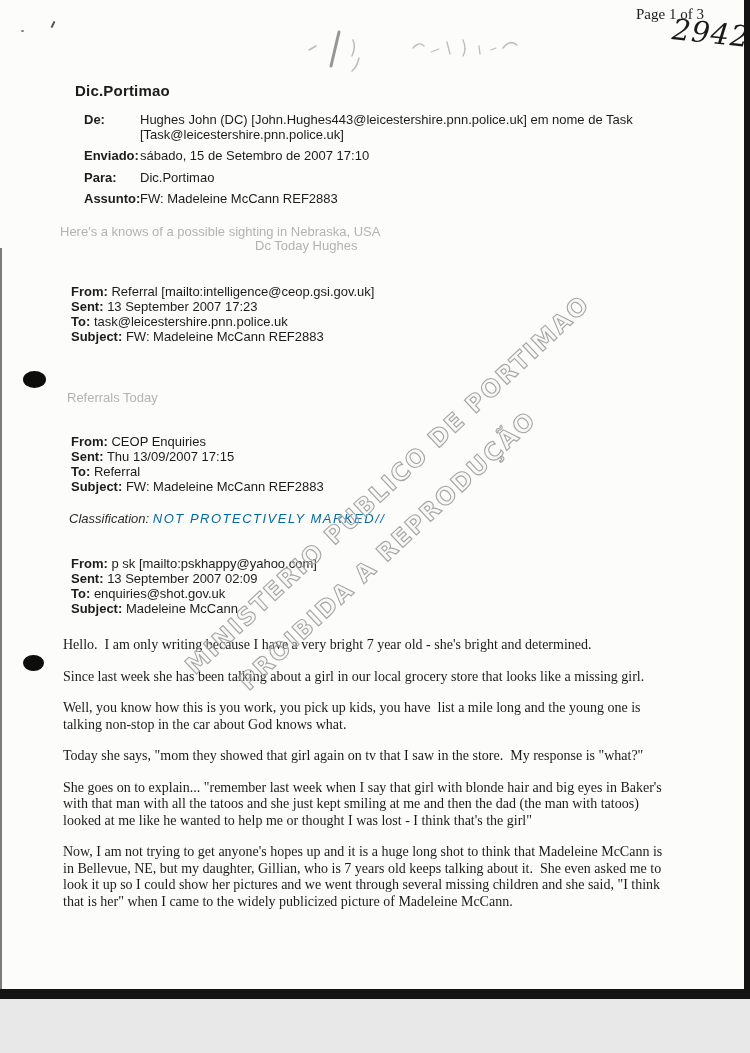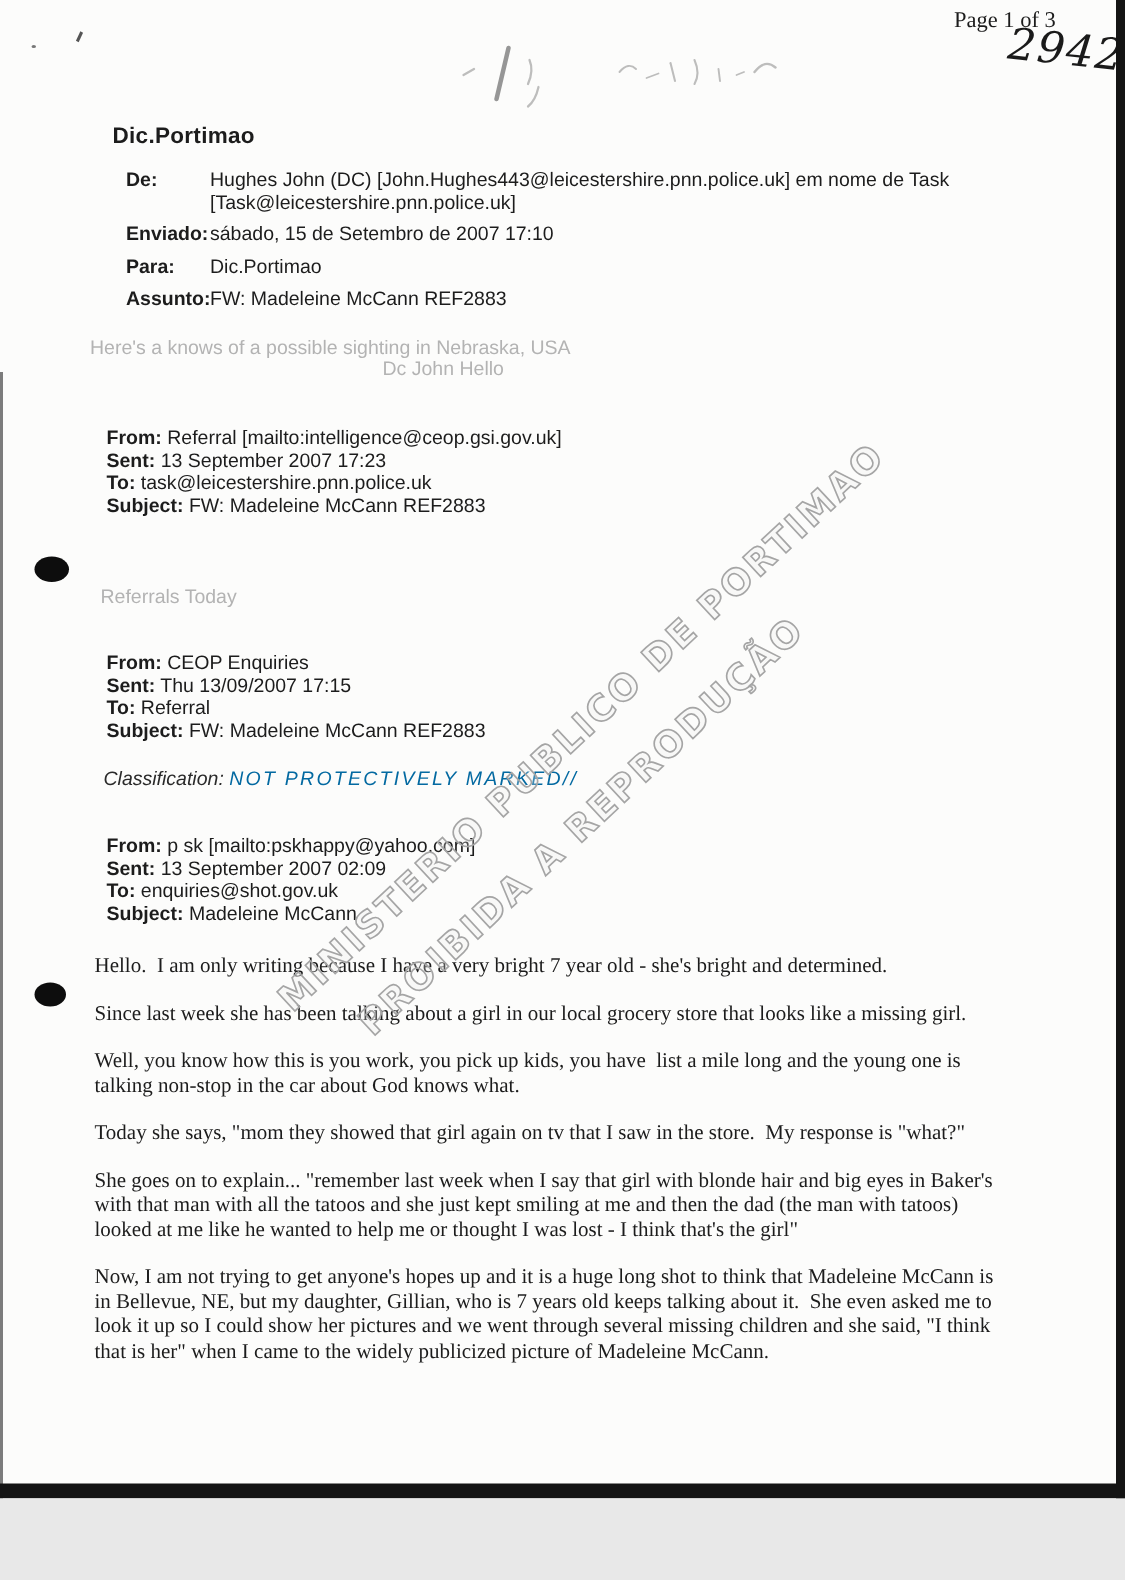--- a/index.html
+++ b/index.html
@@ -112,21 +112,21 @@
     </div>
     <div class="hdr-row">
       <span class="hdr-label">Para:</span><span class="hdr-value">Dic.Portimao</span>
     </div>
     <div class="hdr-row">
       <span class="hdr-label">Assunto:</span><span class="hdr-value">FW: Madeleine McCann REF2883</span>
     </div>
   </div>
 
   <div class="faded faded-note-1">Here's a knows of a possible sighting in Nebraska, USA</div>
-  <div class="faded faded-note-2">Dc John Hello</div>
+  <div class="faded faded-note-2">Dc Today Hughes</div>
 
   <div class="eblock eblock-1">
     <div><span class="elabel">From:</span> <span>Referral [mailto:intelligence@ceop.gsi.gov.uk]</span></div>
     <div><span class="elabel">Sent:</span> <span>13 September 2007 17:23</span></div>
     <div><span class="elabel">To:</span> <span>task@leicestershire.pnn.police.uk</span></div>
     <div><span class="elabel">Subject:</span> <span>FW: Madeleine McCann REF2883</span></div>
   </div>
 
   <div class="hole-punch hole-1"></div>
   <div class="faded faded-signature">Referrals Today</div>

